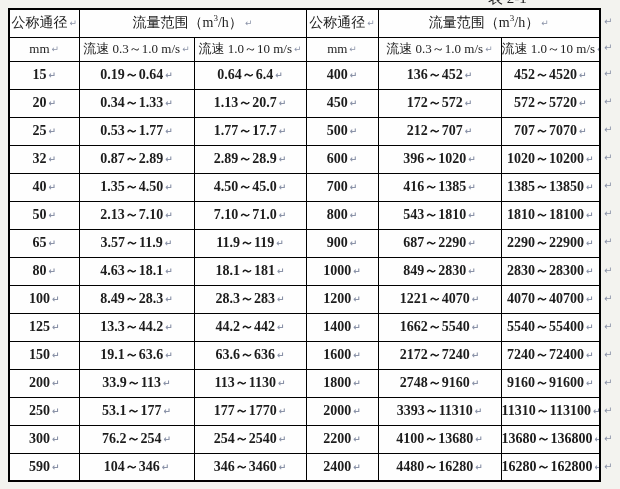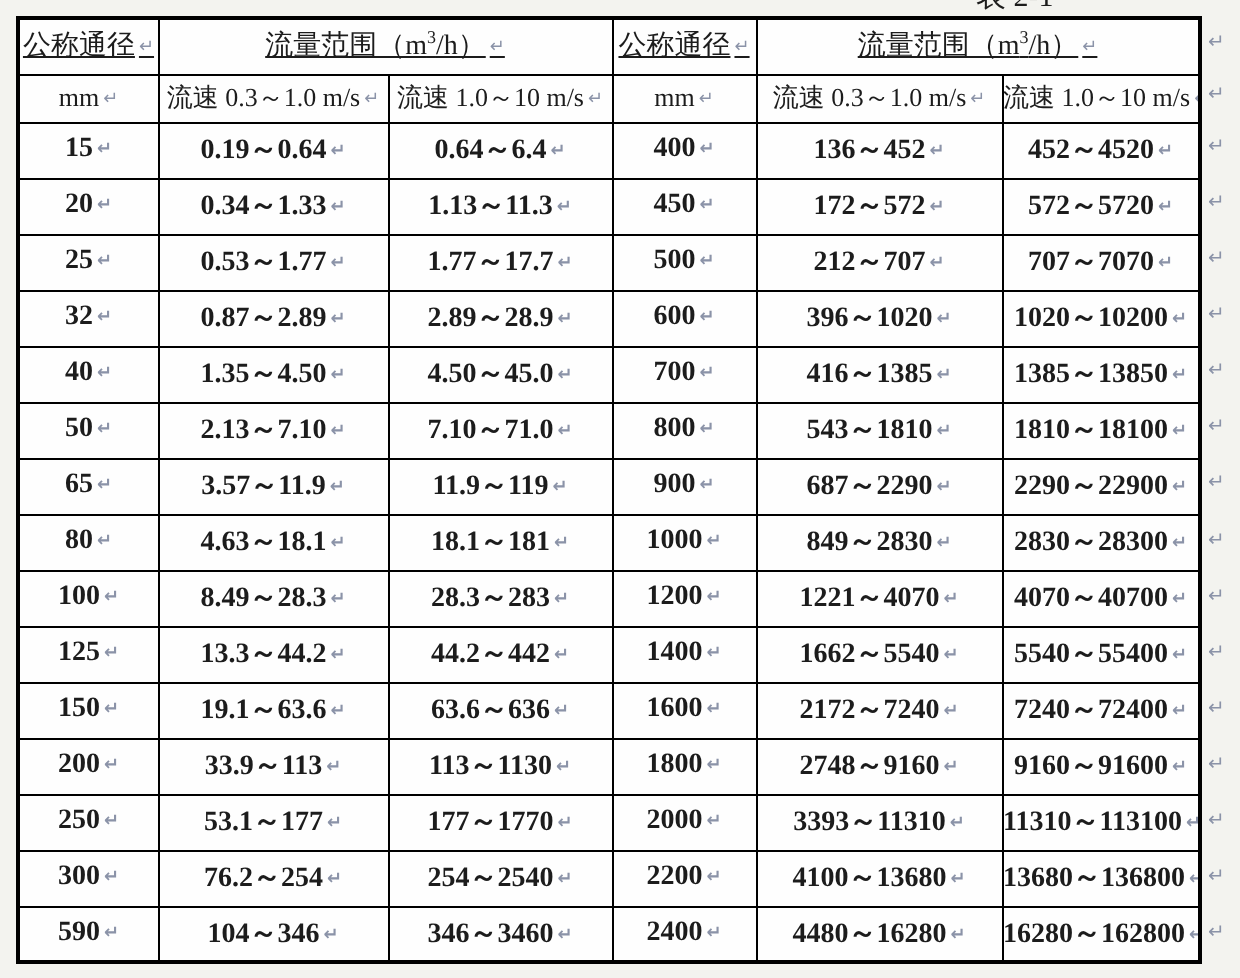--- a/index.html
+++ b/index.html
@@ -29,21 +29,21 @@
   }
   table.flow td{
     border:1px solid #000;
     text-align:center;
     vertical-align:middle;
     font-size:14px;
     padding:0;
     white-space:nowrap;
     overflow:hidden;
   }
-  tr.h1{height:28px;text-decoration:underline;}
+  tr.h1{height:28px;}
   tr.h2{height:24px;}
   tr.h2 td{font-size:13px;}
   tbody tr.datarow{height:28px;font-weight:bold;}
   sup{font-size:9px;line-height:0;}
   .rm{
     font-family:"DejaVu Sans",sans-serif;
     font-size:9px;
     color:#8b93a8;
     margin-left:2px;
     vertical-align:1px;
@@ -116,21 +116,21 @@
     <td><span>0.19～0.64</span><span class="rm">↵</span></td>
     <td><span>0.64～6.4</span><span class="rm">↵</span></td>
     <td><span>400</span><span class="rm">↵</span></td>
     <td><span>136～452</span><span class="rm">↵</span></td>
     <td><span>452～4520</span><span class="rm">↵</span></td>
   </tr>
 
   <tr class="datarow">
     <td><span>20</span><span class="rm">↵</span></td>
     <td><span>0.34～1.33</span><span class="rm">↵</span></td>
-    <td><span>1.13～11.3</span><span class="rm">↵</span></td>
+    <td><span>1.13～20.7</span><span class="rm">↵</span></td>
     <td><span>450</span><span class="rm">↵</span></td>
     <td><span>172～572</span><span class="rm">↵</span></td>
     <td><span>572～5720</span><span class="rm">↵</span></td>
   </tr>
 
   <tr class="datarow">
     <td><span>25</span><span class="rm">↵</span></td>
     <td><span>0.53～1.77</span><span class="rm">↵</span></td>
     <td><span>1.77～17.7</span><span class="rm">↵</span></td>
     <td><span>500</span><span class="rm">↵</span></td>

